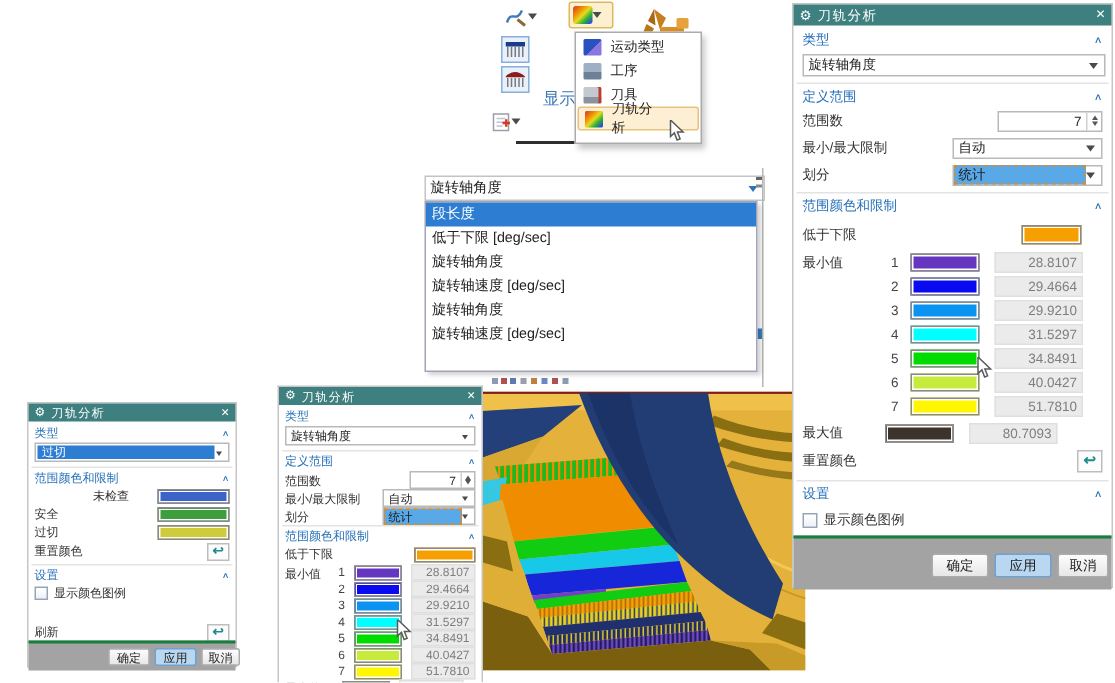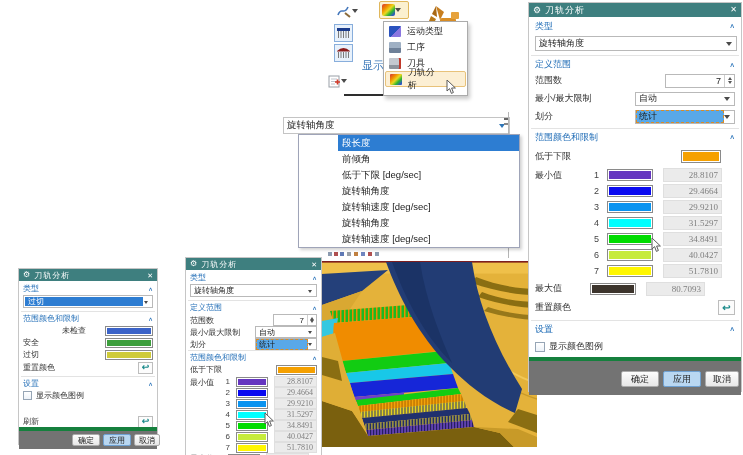--- a/index.html
+++ b/index.html
@@ -1,19 +1,19 @@
 <!DOCTYPE html>
 <html><head>
 <meta charset="utf-8">
 <style>
   html,body{margin:0;padding:0;background:#fff;}
   body{font-family:"Liberation Sans",sans-serif;-webkit-font-smoothing:antialiased;}
   #canvas{position:relative;width:743px;height:455px;background:#fff;overflow:hidden;}
   .abs{position:absolute;}
-  .mono{font-family:Liberation Serif, serif;}
+  .mono{font-family:Liberation Sans, sans-serif;}
 
   
   .panel{position:absolute;background:#fff;border:1px solid #C6C6C6;box-sizing:border-box;z-index:5;}
   .titlebar{position:absolute;left:0;top:0;right:0;height:14px;background:#3E7F7F;color:#fff;
             display:flex;align-items:center;padding:0 4px;box-sizing:border-box;}
   .titlebar .gear{font-size:9px;line-height:1;margin-right:4px;}
   .titlebar .t{font-size:9px;letter-spacing:1px;flex:1;white-space:nowrap;overflow:hidden;}
   .titlebar .x{font-size:8px;line-height:1;cursor:default;}
   .sect{position:absolute;left:6px;right:6px;height:13px;color:#2570B8;font-size:9px;display:flex;align-items:center;}
   .sect .chev{margin-left:auto;font-size:8px;color:#2570B8;transform:scaleY(.8);}
@@ -25,21 +25,21 @@
   .arrd.blue{border-top-color:#2E75B6;}
   .vfield{box-sizing:border-box;background:#EBEBEB;border:1px solid #DFDFDF;color:#7E7E7E;
           text-align:right;font-size:9px;padding:0 3px;line-height:12px;}
   .swatch{box-sizing:border-box;border:1px solid #8A8A8A;box-shadow:inset 0 0 0 1px #fff;}
   .rstbtn{box-sizing:border-box;border:1px solid #BDBDBD;background:#FCFCFC;color:#1E8C8C;
           font-size:10px;font-weight:bold;display:flex;align-items:center;justify-content:center;line-height:1;}
   .cb{box-sizing:border-box;width:10px;height:10px;border:1px solid #96A5B5;background:linear-gradient(#fff,#edf2f8);margin-right:4px;}
   .btn{position:absolute;box-sizing:border-box;height:16px;border:1px solid #ABABAB;background:linear-gradient(#FDFDFD,#E7E7E7);
        font-size:9px;color:#222;display:flex;align-items:center;justify-content:center;border-radius:2px;}
   .btn.apply{background:#B9D7F1;border-color:#6FA1D2;}
-  .btnstrip{position:absolute;left:0;right:0;background:#737373;border-top:4px solid #15803d;text-decoration:underline;}
+  .btnstrip{position:absolute;left:0;right:0;background:#a3a3a3;border-top:2px solid #15803d;text-decoration:underline;}
   .spin{margin-left:auto;width:9px;height:12px;border-left:1px solid #CFCFCF;display:flex;flex-direction:column;align-items:center;justify-content:space-evenly;}
   .spin i{width:0;height:0;border:2.5px solid transparent;}
   .spin .up{border-bottom:3px solid #555;margin-top:-1px;}
   .spin .dn{border-top:3px solid #555;margin-bottom:-1px;}
 
   
   .tbtn{position:absolute;display:flex;align-items:center;box-sizing:border-box;}
   .icon-rainbow{width:13px;height:12px;border-radius:2px;background:linear-gradient(135deg,#d63333,#f09000 30%,#ead820 50%,#2fb62f 70%,#2f55c6 90%);}
   .menu{position:absolute;background:#fff;border:1px solid #ABABAB;box-shadow:2px 3px 4px rgba(0,0,0,.22);z-index:7;}
   .mi{height:16px;display:flex;align-items:center;padding:0 22px 0 4px;font-size:9px;color:#222;box-sizing:border-box;}
@@ -128,23 +128,22 @@
 
   <svg class="cursor" style="left:446px;top:80px;" width="11" height="15">
     <path d="M1,0 L1,11 L3.6,8.6 L5.4,13.4 L7.4,12.5 L5.6,8 L9.4,8 Z" fill="#fff" stroke="#5a5a5a" stroke-width="1"></path>
   </svg>
   <div class="abs" style="left:344px;top:94px;width:120px;height:2px;background:#2E2E2E;"></div>
 
   <div class="combo" style="left:283px;top:117px;width:227px;height:17px;border-color:#C4C4C4;">
     <span class="cv" style="font-size:9.5px;">旋转轴角度</span>
     <span class="arrd blue"></span>
   </div>
-  <div class="abs" style="left:298px;top:134px;width:222px;height:114px;background:#fff;border:1px solid #9FA4B8;box-sizing:border-box;z-index:6;box-shadow:2px 2px 3px rgba(0,0,0,.18);padding-left:39px;">
+  <div class="abs" style="left:283px;top:134px;width:222px;height:114px;background:#fff;border:1px solid #9FA4B8;box-sizing:border-box;z-index:6;box-shadow:2px 2px 3px rgba(0,0,0,.18);">
     <div style="height:16px;line-height:16px;font-size:9.5px;padding:0 4px;background:#2D7DD2;color:#fff;">段长度</div>
-    <div style="height:16px;line-height:16px;font-size:9.5px;padding:0 4px;color:#222;">前倾角</div>
     <div style="height:16px;line-height:16px;font-size:9.5px;padding:0 4px;color:#222;">低于下限 [deg/sec]</div>
     <div style="height:16px;line-height:16px;font-size:9.5px;padding:0 4px;color:#222;">旋转轴角度</div>
     <div style="height:16px;line-height:16px;font-size:9.5px;padding:0 4px;color:#222;">旋转轴速度 [deg/sec]</div>
     <div style="height:16px;line-height:16px;font-size:9.5px;padding:0 4px;color:#222;">旋转轴角度</div>
     <div style="height:16px;line-height:16px;font-size:9.5px;padding:0 4px;color:#222;">旋转轴速度 [deg/sec]</div>
   </div>
 
   <div class="abs" style="left:508px;top:112px;width:1px;height:146px;background:#B5B5B5;"></div>
   <div class="abs" style="left:504px;top:118px;width:4px;height:2px;background:#666;"></div>
   <div class="abs" style="left:504px;top:123px;width:4px;height:2px;background:#888;"></div>

